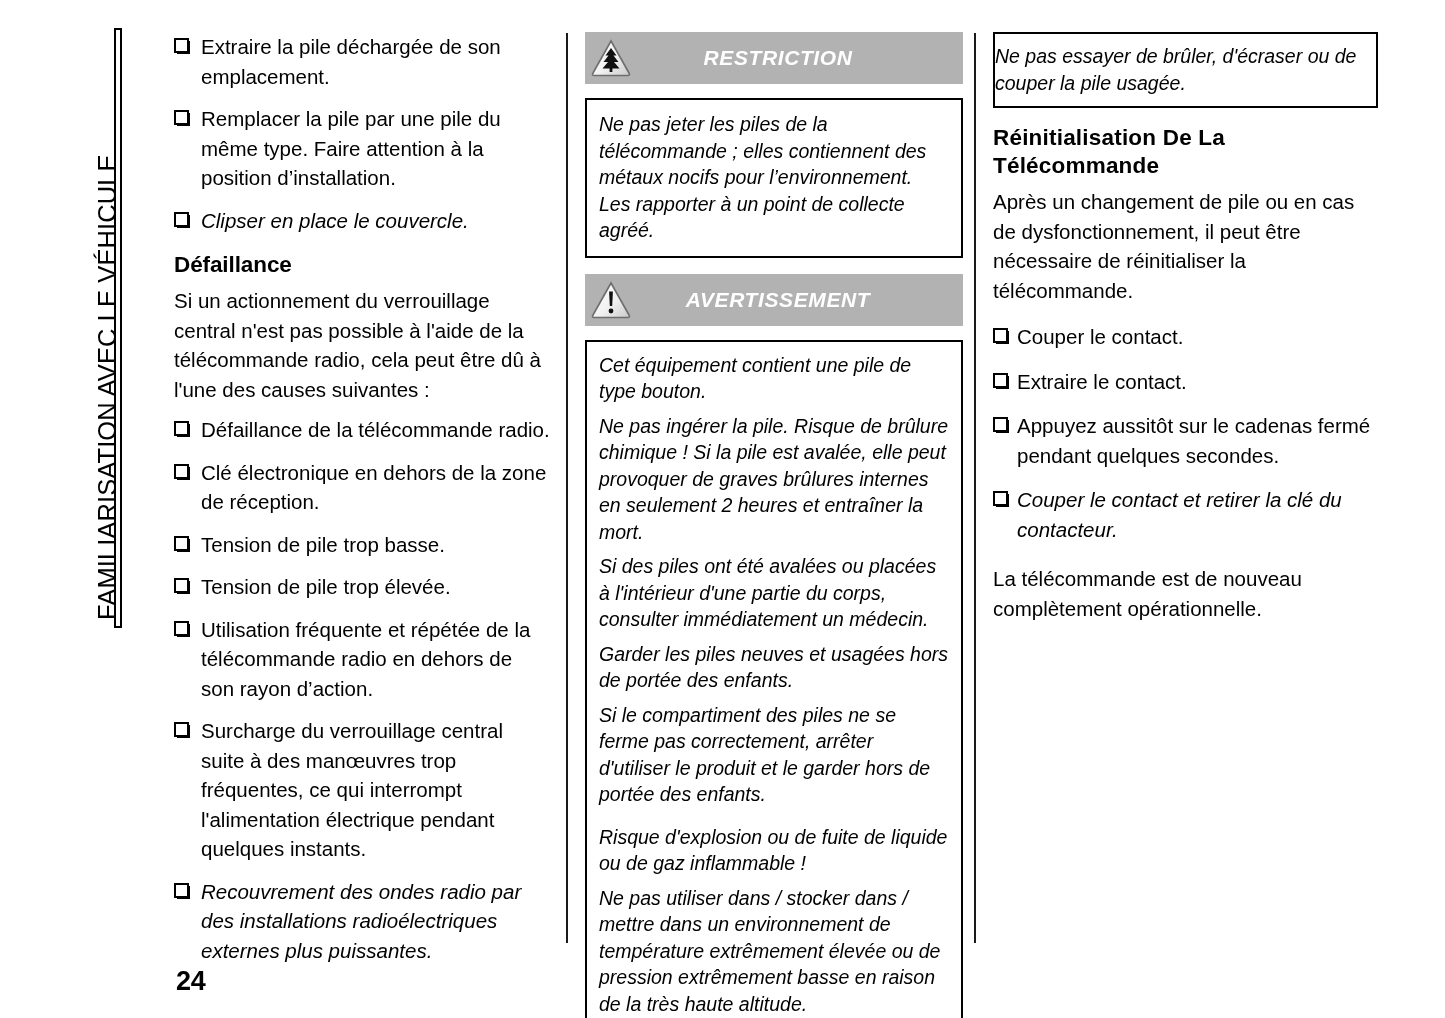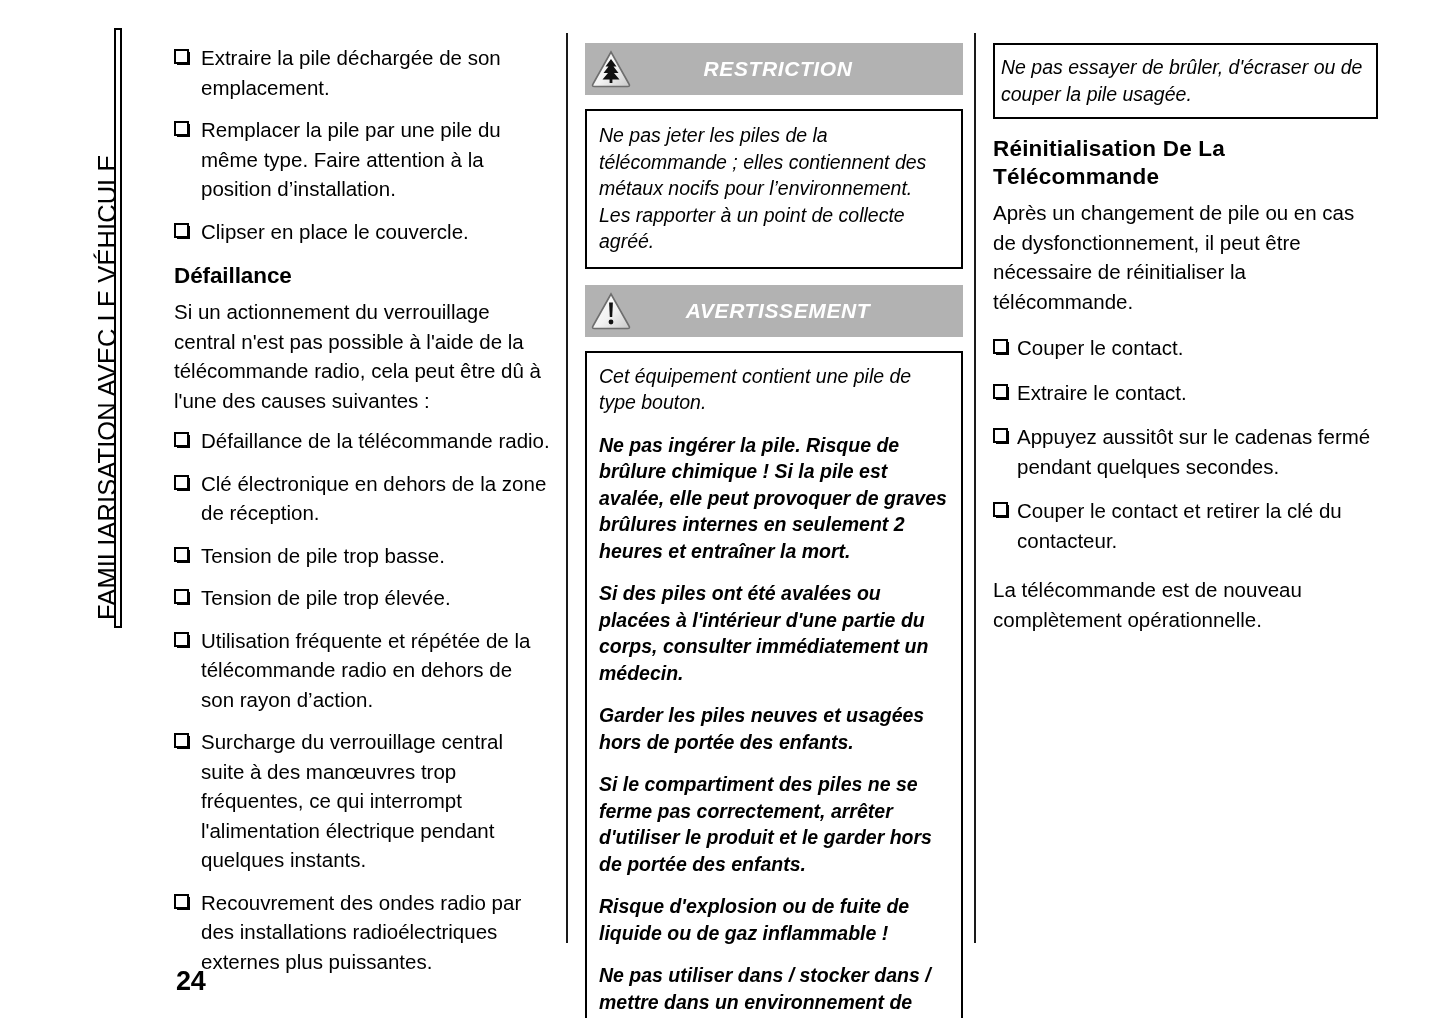--- a/index.html
+++ b/index.html
@@ -67,21 +67,21 @@
     width: 2px;
     height: 910px;
     background: #1a1a1a;
   }
   .col-divider.d1 { left: 566px; }
   .col-divider.d2 { left: 974px; }
 
   
   .column {
     position: absolute;
-    top: 43px;
+    top: 32px;
   }
   .col-left  { left: 174px; width: 376px; }
   .col-mid   { left: 585px; width: 378px; }
   .col-right { left: 993px; width: 385px; }
 
   
   .para {
     font-size: 20.5px;
     line-height: 29.5px;
     margin: 0 0 4px 0;
@@ -102,21 +102,21 @@
     margin: 0;
     padding: 0;
   }
   ul.cb-list li {
     position: relative;
     padding-left: 27px;
     font-size: 20.5px;
     line-height: 29.5px;
     margin-bottom: 13px;
   }
-  ul.cb-list li:last-child { margin-bottom: 0; }
+  ul.cb-list li:last-child { margin-bottom: 0; font-style: italic; }
   ul.cb-list li .cb {
     position: absolute;
     left: 0;
     top: 6px;
     width: 16px;
     height: 16px;
   }
   ul.cb-list li .cb .back {
     position: absolute;
     left: 3px;
@@ -171,21 +171,21 @@
     padding: 11px 12px 12px 12px;
     margin-bottom: 16px;
   }
   .note-box p {
     margin: 0;
     font-size: 19.5px;
     font-style: italic;
     line-height: 26.5px;
   }
   .note-box p + p { margin-top: 16px; }
-  .note-box p.nogap + p.nogap { margin-top: 16px; font-weight: bold; }
+  .note-box p.nogap + p.nogap { margin-top: 8px; }
 
   .note-box.mid-big { padding: 10px 12px 10px 12px; }
 
   
   .page-num {
     position: absolute;
     left: 176px;
     top: 966px;
     font-size: 27px;
     font-weight: bold;
@@ -344,21 +344,21 @@
       <p class="nogap">Si des piles ont été avalées ou placées à l'intérieur d'une partie du corps, consulter immédiatement un médecin.</p>
       <p class="nogap">Garder les piles neuves et usagées hors de portée des enfants.</p>
       <p class="nogap">Si le compartiment des piles ne se ferme pas correctement, arrêter d'utiliser le produit et le garder hors de portée des enfants.</p>
       <p class="nogap" style="margin-top:16px">Risque d'explosion ou de fuite de liquide ou de gaz inflammable !</p>
       <p class="nogap">Ne pas utiliser dans / stocker dans / mettre dans un environnement de température extrêmement élevée ou de pression extrêmement basse en raison de la très haute altitude.</p>
     </div>
   </div>
 
   <div class="column col-right">
 
-    <div class="note-box" style="padding:9px 12px 10px 6px">
+    <div class="note-box" style="padding:9px 12px 10px 0">
       <p>Ne pas essayer de brûler, d'écraser ou de couper la pile usagée.</p>
     </div>
 
     <h2 class="heading wide" style="margin-top:0">Réinitialisation De La Télécommande</h2>
 
     <p class="para">Après un changement de pile ou en cas de dysfonctionnement, il peut être nécessaire de réinitialiser la télécommande.</p>
 
     <ul class="cb-list rc" style="margin-top:17px">
       <li>
         <span class="cb">

